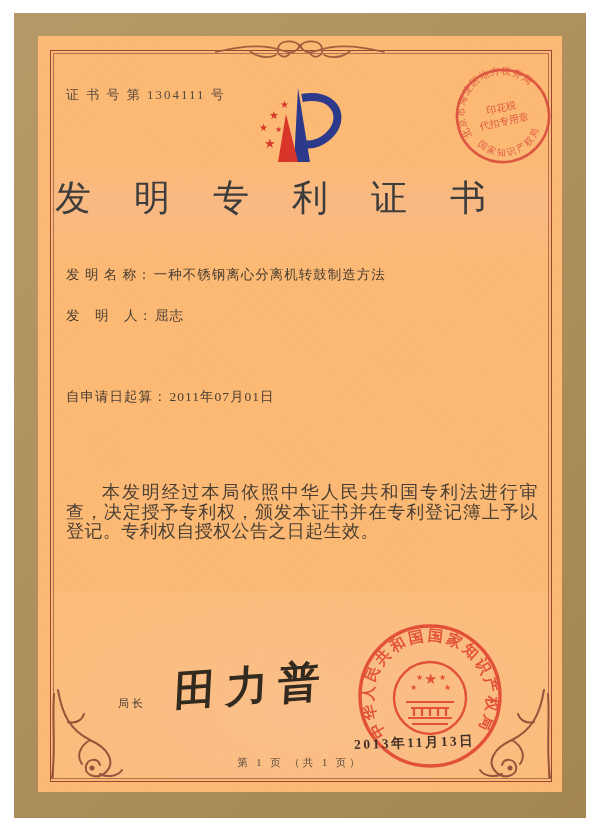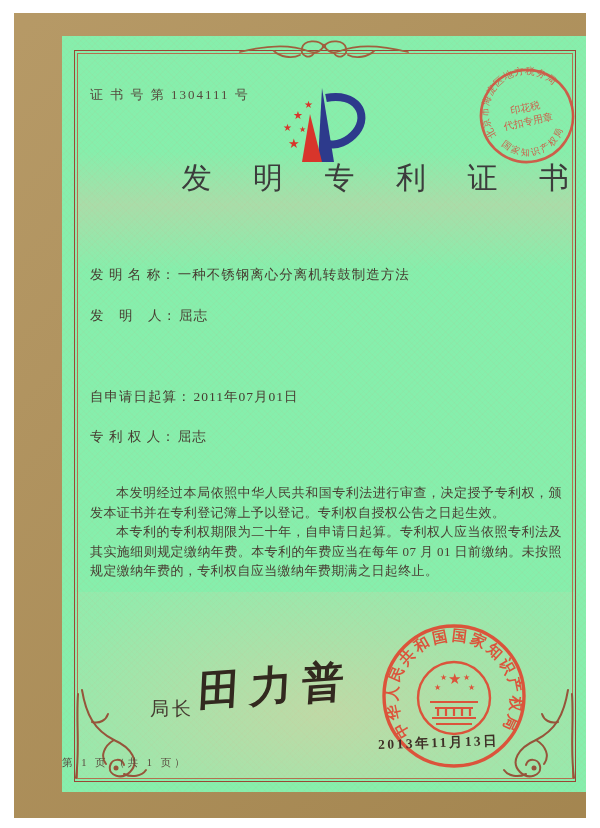--- a/index.html
+++ b/index.html
@@ -5,52 +5,52 @@
   html,body{margin:0;padding:0;}
   body{
     width:600px;height:828px;position:relative;background:#ffffff;
     font-family:"Liberation Serif","DejaVu Serif",serif;
     -webkit-font-smoothing:antialiased;
   }
   .mat{position:absolute;left:14px;top:13px;right:14px;bottom:10px;background:#ae8e55;}
   .mat-shade{position:absolute;inset:0;background:linear-gradient(135deg,rgba(255,255,255,.10),rgba(0,0,0,.06));}
   .page{
     position:absolute;left:38px;top:36px;width:524px;height:756px;
-    background:#86efac;overflow:hidden;margin-left:24px;
+    background:#fdba74;overflow:hidden;
   }
   .page::before{
     content:'';position:absolute;inset:0;pointer-events:none;
     background:
       repeating-linear-gradient(45deg,rgba(214,140,108,0.045) 0 1px,transparent 1px 4px),
       repeating-linear-gradient(-45deg,rgba(214,140,108,0.045) 0 1px,transparent 1px 4px);
   }
   .band-title{position:absolute;left:14px;right:12px;top:116px;height:118px;pointer-events:none;
     background:linear-gradient(rgba(244,196,178,0),rgba(242,184,162,.32) 45%,rgba(244,196,178,0));}
   .band-bottom{position:absolute;left:14px;right:12px;top:556px;height:186px;pointer-events:none;
     background:radial-gradient(ellipse at 50% 65%,rgba(247,196,160,.50),rgba(247,205,175,.12) 85%);}
   .frame{position:absolute;left:12px;top:14px;right:10px;bottom:10px;border:1px solid #9a4634;pointer-events:none;}
   .frame::after{content:'';position:absolute;inset:2px;border:1px solid #b4714f;}
   .ornament{position:absolute;pointer-events:none;}
   .cert-no{position:absolute;left:28px;top:50px;font-size:13px;letter-spacing:2px;color:#55493d;}
   .logo{position:absolute;left:210px;top:50px;}
   .tax-stamp{position:absolute;left:410px;top:25px;transform:rotate(-12deg);opacity:.85;}
-  .title{position:absolute;left:0;top:122px;width:100%;text-align:right;
-    font-size:30px;letter-spacing:17px;color:#3c3c3c;font-weight:500;text-indent:17px;}
+  .title{position:absolute;left:0;top:138px;width:100%;text-align:left;
+    font-size:36px;letter-spacing:17px;color:#3c3c3c;font-weight:500;text-indent:17px;}
   .field{position:absolute;left:28px;font-size:13.5px;color:#473c31;letter-spacing:1px;white-space:nowrap;}
   .flabel{margin-right:2px;}
   .paras{position:absolute;left:28px;top:447px;width:472px;}
-  .paras p{margin:0;font-size:13px;line-height:19.5px;color:#4a3f34;
+  .paras p{margin:0;font-size:18px;line-height:19.5px;color:#4a3f34;
     text-align:justify;text-indent:2em;letter-spacing:.4px;}
-  .director{position:absolute;left:88px;top:660px;font-size:19px;color:#453a30;letter-spacing:3px;font-family:Liberation Mono, monospace;}
+  .director{position:absolute;left:80px;top:660px;font-size:11px;color:#453a30;letter-spacing:3px;font-family:Liberation Mono, monospace;}
   .signature{position:absolute;left:136px;top:622px;font-size:42px;font-weight:bold;color:#32291f;
     font-family:"DejaVu Sans",sans-serif;transform:rotate(-4deg) skewX(-7deg);letter-spacing:10px;}
   .seal{position:absolute;left:312px;top:582px;opacity:.92;}
   .seal-date{position:absolute;left:316px;top:698px;font-size:13.5px;color:#3e2f26;
     letter-spacing:2.5px;transform:rotate(-2deg);font-weight:bold;}
-  .footer{position:absolute;left:0;top:720px;width:100%;text-align:left;
+  .footer{position:absolute;left:0;top:720px;width:100%;text-align:center;
     font-size:10.5px;letter-spacing:3px;color:#584a3e;}
   svg text{font-family:"Liberation Serif","DejaVu Serif",serif;}
 </style>
 </head>
 <body>
 
 <div class="mat">
     <div class="mat-shade"></div>
   </div>
 
@@ -128,27 +128,23 @@
 
   <div class="field" style="top:271px">
     <span class="flabel">发　明　人：</span><span class="fvalue">屈志</span>
   </div>
   <div class="field" style="top:230px">
     <span class="flabel">发 明 名 称：</span><span class="fvalue">一种不锈钢离心分离机转鼓制造方法</span>
   </div>
   <div class="field" style="top:352px">
     <span class="flabel">自申请日起算：</span><span class="fvalue">2011年07月01日</span>
   </div>
-  <div class="field" style="top:392px">
-    <span class="flabel">专 利 权 人：</span><span class="fvalue">屈志</span>
-  </div>
 
   <div class="paras">
     <p>本发明经过本局依照中华人民共和国专利法进行审查，决定授予专利权，颁发本证书并在专利登记簿上予以登记。专利权自授权公告之日起生效。</p>
-    <p>本专利的专利权期限为二十年，自申请日起算。专利权人应当依照专利法及其实施细则规定缴纳年费。本专利的年费应当在每年 07 月 01 日前缴纳。未按照规定缴纳年费的，专利权自应当缴纳年费期满之日起终止。</p>
   </div>
 
   <div class="director">局长</div>
   <div class="signature">田力普</div>
 
   <svg class="seal" width="160" height="160" viewBox="0 0 160 160">
     <defs>
       <path id="sealRing" d="M 36,116 A 57,57 0 1 1 124,116"></path>
     </defs>
     <circle cx="80" cy="78" r="70" fill="none" stroke="#e04832" stroke-width="3.4"></circle>

